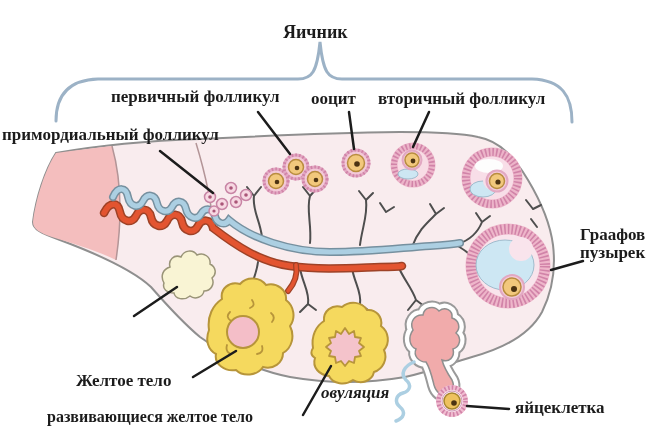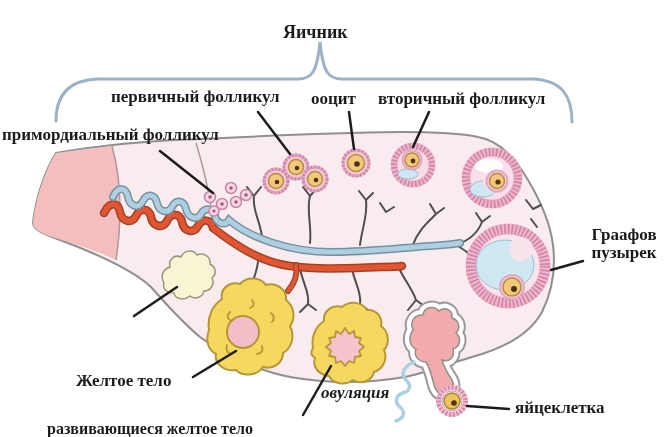--- a/index.html
+++ b/index.html
@@ -3,21 +3,21 @@
 <meta charset="utf-8">
 <style>
   html,body{margin:0;padding:0;background:#fff;}
   #stage{position:relative;width:670px;height:437px;background:#fff;overflow:hidden;
          font-family:"Liberation Serif","DejaVu Serif",serif;color:var(--text,#1b1b1b);}
   #art{position:absolute;left:0;top:0;}
   .lbl{position:absolute;font-weight:bold;font-size:17px;line-height:18px;white-space:nowrap;color:var(--text,#1b1b1b);}
   .lbl.small{font-size:16px;}
   .title{position:absolute;font-weight:bold;font-size:18px;color:var(--text,#1b1b1b);}
   .multi{white-space:pre-line;}
-  .center{text-align:center;}
+  .center{}
   
   .ovary{fill:var(--ovary,#f9ecee);stroke:var(--outline,#8f8f8f);stroke-width:2;}
   .stalk{fill:var(--stalk,#f4bebe);}
   .arcline{fill:none;stroke:#b39597;stroke-width:1.5;}
   .gbranch{fill:none;stroke:#4e4e4e;stroke-width:2;stroke-linecap:round;stroke-linejoin:round;}
   .vesselB-o{fill:none;stroke:#76909f;stroke-width:8;stroke-linecap:round;}
   .vesselB{fill:none;stroke:var(--vessel-blue,#accfe2);stroke-width:5;stroke-linecap:round;}
   .vesselR-o{fill:none;stroke:#9e4227;stroke-width:8.5;stroke-linecap:round;}
   .vesselR{fill:none;stroke:var(--vessel-red,#e35430);stroke-width:5.5;stroke-linecap:round;}
   .fuzzbase{fill:var(--follicle-pink,#f3c9d8);stroke:#e2a8c2;stroke-width:3;}
@@ -245,16 +245,16 @@
   </svg>
 
   <div class="title" style="left:283px;top:3px;margin-top:19px;">Яичник</div>
   <div class="lbl" style="left:111px;top:88px;">первичный фолликул</div>
   <div class="lbl" style="left:311px;top:90px;">ооцит</div>
   <div class="lbl" style="left:378px;top:90px;">вторичный фолликул</div>
   <div class="lbl" style="left:2px;top:126px;">примордиальный фолликул</div>
   <div class="lbl multi center" style="left:580px;top:226px;width:88px;">Граафов
 пузырек</div>
   <div class="lbl" style="left:76px;top:372px;">Желтое тело</div>
-  <div class="lbl small" style="left:47px;top:408px;margin-top:12px;">развивающиеся желтое тело</div>
+  <div class="lbl small" style="left:47px;top:408px;">развивающиеся желтое тело</div>
   <div class="lbl" style="left:321px;top:384px;font-style:italic;">овуляция</div>
   <div class="lbl" style="left:515px;top:399px;">яйцеклетка</div>
 </div>
 
 </body></html>

